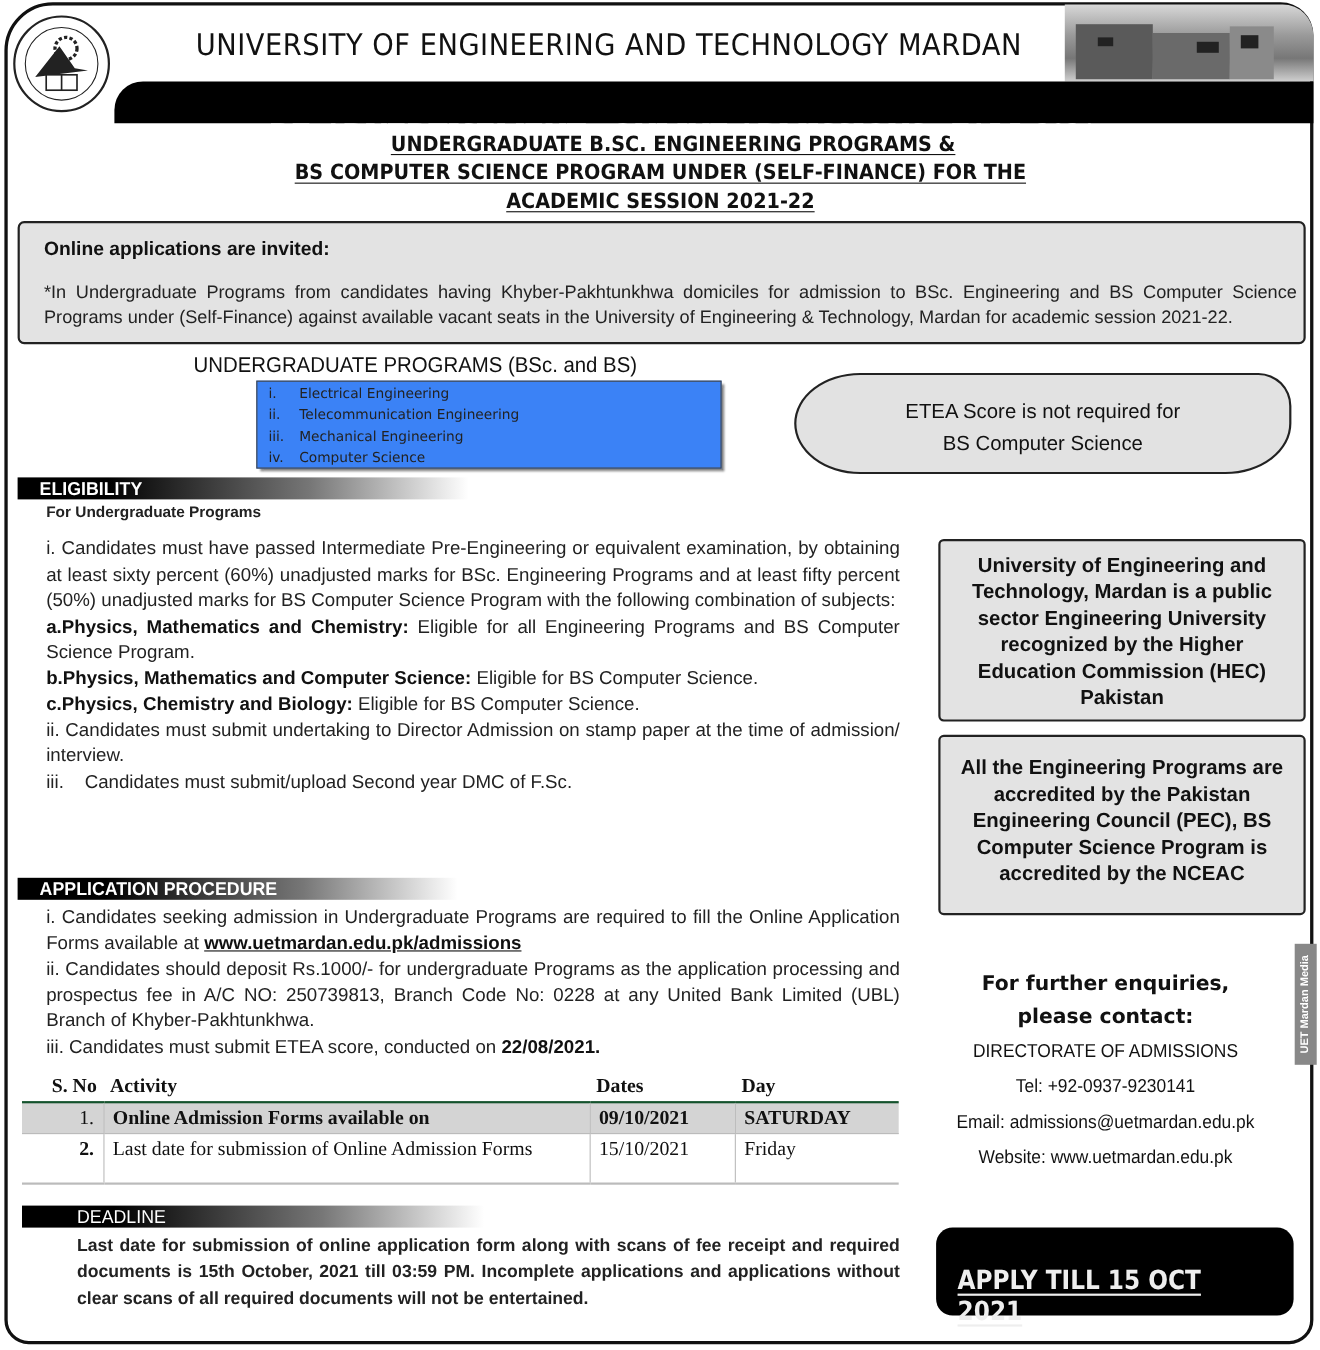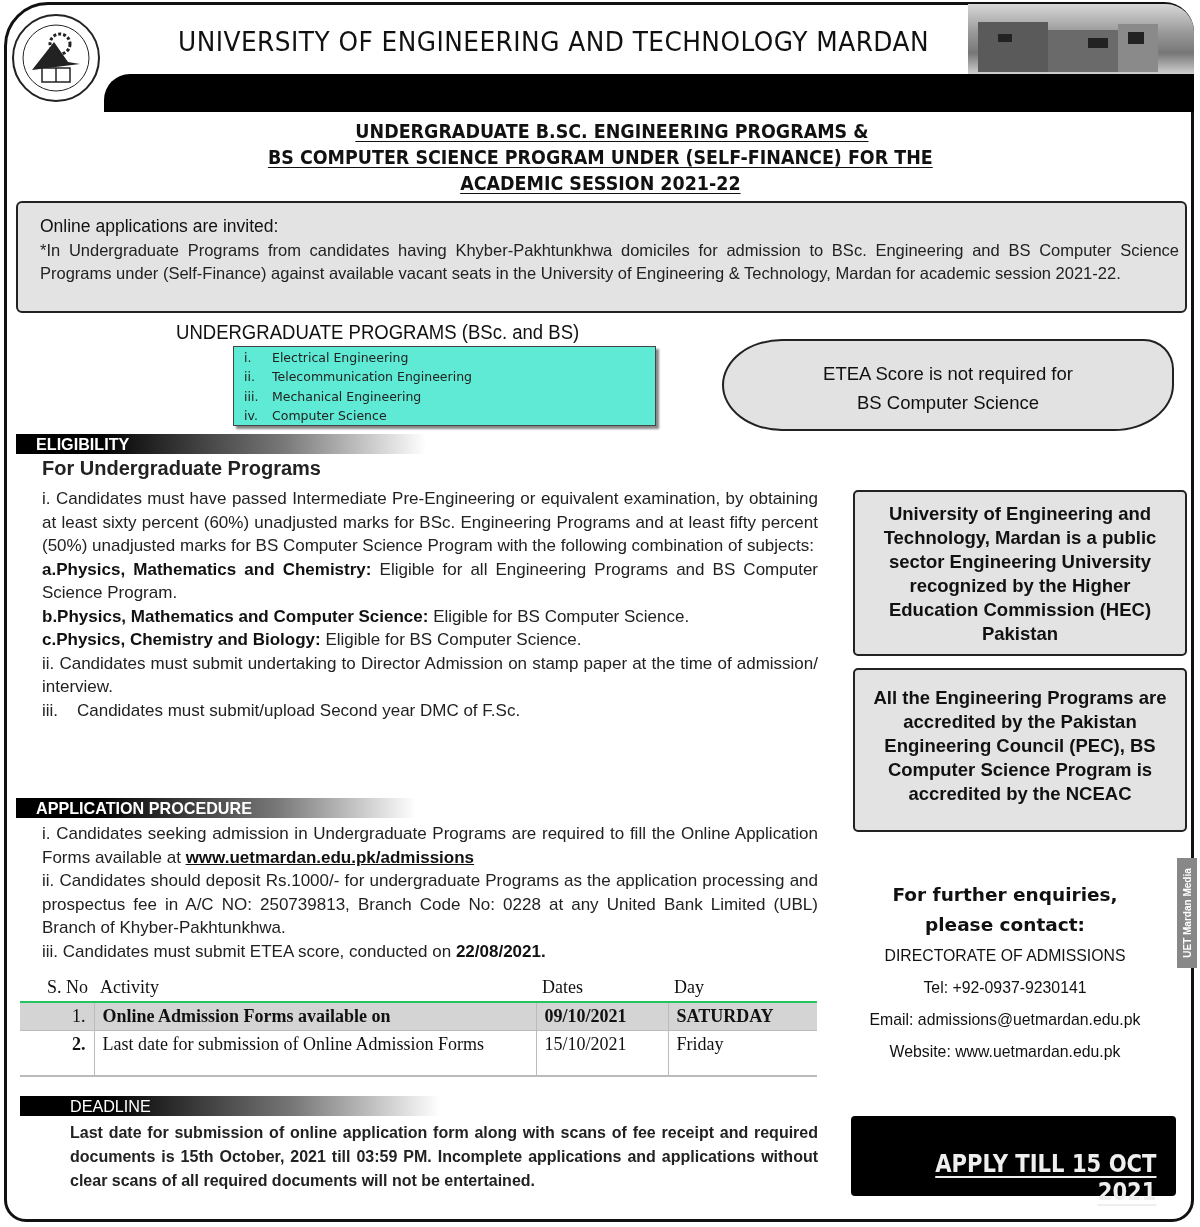--- a/index.html
+++ b/index.html
@@ -8,47 +8,47 @@
   .logo { position:absolute; left:10px; top:12px; width:92px; height:92px; }
   .uni-title { position:absolute; left:178px; top:26px; font-size:27px; letter-spacing:0.5px; font-family:"DejaVu Sans", sans-serif; font-weight:normal; color:#111; white-space:nowrap; transform:scaleX(0.92); transform-origin:left center; }
   .campus { position:absolute; left:968px; top:4px; width:226px; height:70px; background:linear-gradient(180deg,#d8d8d8 0%,#9a9a9a 40%,#777 70%,#cfcfcf 100%); border-top-right-radius:28px; overflow:hidden; }
   .campus .bld { position:absolute; background:#5a5a5a; }
   .campus .win { position:absolute; background:#222; }
   .banner { position:absolute; left:104px; top:74px; width:1090px; height:38px; background:#000; border-top-left-radius:26px; }
   .banner-text { position:absolute; left:246px; top:78px; font-family:"Liberation Serif", serif; font-weight:bold; font-size:27px; color:#fff; letter-spacing:0.2px; white-space:nowrap;margin-top:28px; }
   .program-title { position:absolute; left:0; width:1200px; text-align:center; font-family:"DejaVu Sans", sans-serif; font-weight:bold; font-size:19px; color:#111; line-height:22px; }
   .program-title span { text-decoration:underline; text-underline-offset:3px; display:inline-block; transform:scaleX(0.92); }
   .invite-box { position:absolute; left:16px; top:201px; width:1171px; height:112px; background:#e3e3e3; border:2px solid #222; border-radius:6px; box-sizing:border-box; padding:13px 6px 0 22px; }
-  .invite-head { font-weight:normal; font-size:17.5px; margin-bottom:2px; }
+  .invite-head { font-weight:bold; font-size:17.5px; margin-bottom:18px; }
   .invite-body { font-size:16.5px; line-height:23px; text-align:justify; color:#222; }
   .ug-head { position:absolute; left:176px; top:321px; font-size:19.5px; color:#111; transform:scaleX(0.95); transform-origin:left; }
-  .ug-list { position:absolute; left:233px; top:346px; width:423px; height:80px; border:1px solid #444; box-shadow:3px 3px 2px #888; background:#5eead4; padding:1px 0 0 10px; box-sizing:border-box; }
+  .ug-list { position:absolute; left:233px; top:346px; width:423px; height:80px; border:1px solid #444; box-shadow:3px 3px 2px #888; background:#3b82f6; padding:1px 0 0 10px; box-sizing:border-box; }
   .ug-list div { font-family:"DejaVu Sans", sans-serif; font-size:12.5px; line-height:19.3px; color:#222; }
   .ug-list .n { display:inline-block; width:28px; }
   .etea-pill { position:absolute; left:722px; top:339px; width:452px; height:92px; background:#e2e2e2; border:2px solid #222; border-radius:60px 30px 60px 60px / 46px 30px 46px 46px; text-align:center; font-size:18.5px; line-height:29px; padding-top:18px; box-sizing:border-box; color:#111; }
   .sec-head { position:absolute; height:20px; background:linear-gradient(90deg,#000 0%,#000 20%,#777 65%,#fff 100%); color:#fff; font-weight:bold; font-size:17px; line-height:21px; padding-left:20px; box-sizing:border-box; }
   .sec-head span { display:inline-block; transform:scaleX(0.95); transform-origin:left; }
-  .sub-head { position:absolute; left:42px; top:457px; font-weight:bold; font-size:20px; color:#222; }
+  .sub-head { position:absolute; left:42px; top:457px; font-weight:bold; font-size:14px; color:#222; }
   .body-text { position:absolute; left:42px; width:776px; font-size:17px; line-height:23.5px; color:#222; text-align:justify; }
   .body-text p { margin:0; }
   .body-text b { color:#111; }
   .side-box { position:absolute; left:853px; width:334px; background:#e3e3e3; border:2px solid #222; border-radius:5px; box-sizing:border-box; text-align:center; font-weight:bold; font-size:18.5px; line-height:24px; color:#111; }
   .link { font-weight:bold; text-decoration:underline; color:#111; }
   table.sched { position:absolute; left:20px; top:975px; width:797px; border-collapse:collapse; font-family:"Liberation Serif", serif; font-size:18px; color:#111; }
-  table.sched th { text-align:left; font-weight:normal; padding:2px 6px 3px; border-bottom:2px solid #22c55e; }
+  table.sched th { text-align:left; font-weight:bold; padding:2px 6px 3px; border-bottom:2px solid #14532d; }
   table.sched td { padding:3px 8px; vertical-align:top; }
   table.sched tr.r1 td { background:#d4d4d4; font-weight:bold; border-bottom:1px solid #bbb; }
   table.sched tr.r2 td { height:38px; border-bottom:2px solid #bbb; }
   table.sched td.sep { border-left:1px solid #bbb; }
   .contact { position:absolute; left:855px; top:880px; width:300px; text-align:center; color:#111; }
   .contact .big { font-family:"DejaVu Sans", sans-serif; font-weight:bold; font-size:18.5px; line-height:30px; }
   .contact .sm { font-size:17px; line-height:32px; transform:scaleX(0.93); }
   .media-tag { position:absolute; left:1177px; top:858px; width:20px; height:110px; background:#888; }
   .media-tag span { position:absolute; left:10px; top:55px; transform:translate(-50%,-50%) rotate(-90deg); color:#fff; font-size:10px; font-weight:bold; white-space:nowrap; }
-  .apply-btn { position:absolute; left:851px; top:1116px; width:325px; height:80px; background:#000; border-radius:4px; color:#eee; text-align:right; }
+  .apply-btn { position:absolute; left:851px; top:1116px; width:325px; height:80px; background:#000; border-radius:15px; color:#eee; text-align:left; }
   .apply-btn span { display:inline-block; margin-top:34px; font-family:"DejaVu Sans", sans-serif; font-weight:bold; font-size:24px; text-decoration:underline; text-underline-offset:4px; transform:scaleX(0.88); }
   .deadline-text { position:absolute; left:70px; top:1121px; width:748px; font-weight:bold; font-size:16px; line-height:24px; color:#222; text-align:justify; }
 </style>
 </head>
 <body>
 
 <div class="frame"></div>
 
 <svg class="logo" viewBox="0 0 92 92">
   <circle cx="46" cy="46" r="43" fill="#fff" stroke="#222" stroke-width="2"></circle>

